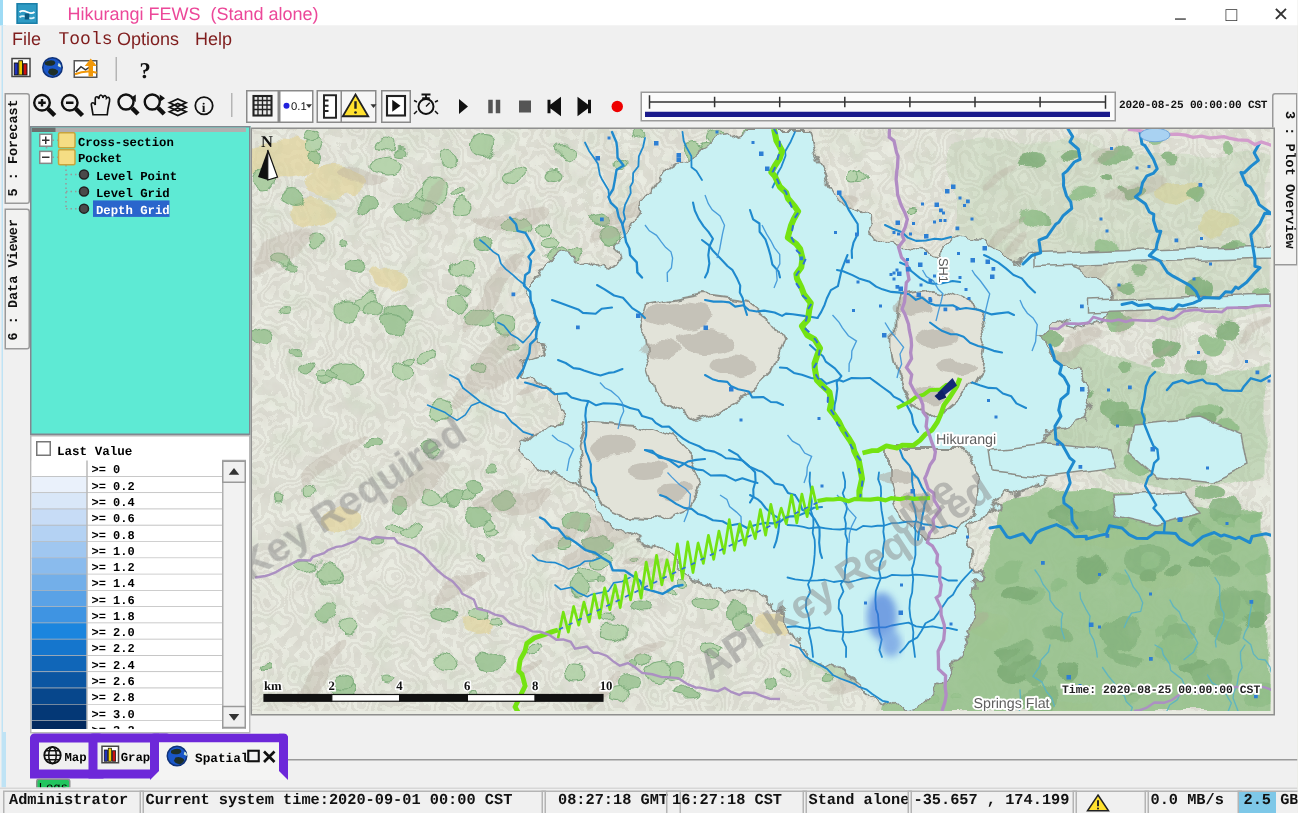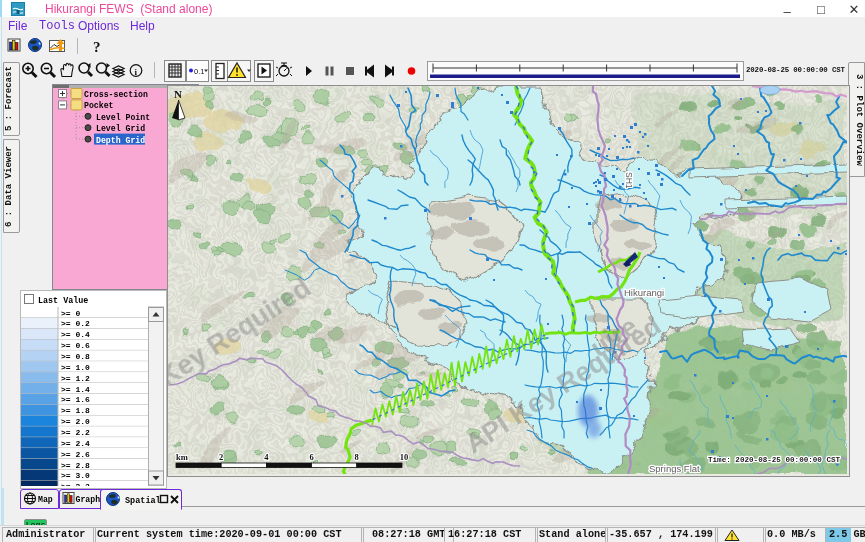--- a/index.html
+++ b/index.html
@@ -6,40 +6,40 @@
   body{width:865px;height:542px;overflow:hidden;position:relative;
        font-family:"Liberation Sans",sans-serif;background:#f0f0f0;}
   .abs{position:absolute;}
   
   #titlebar{left:0;top:0;width:865px;height:17px;background:#ffffff;border-left:2px solid #9edbf5;}
   #appicon{left:9px;top:2px;width:12px;height:12px;background:#2e9bc4;border:1px solid #1b7fa8;}
   #title-text{left:27px;top:2px;font-size:12px;color:#ec4899;margin-left:16px;}
   .winbtn{top:0px;width:14px;height:14px;color:#333;font-size:13px;text-align:center;line-height:14px;}
   
   #menubar{left:2px;top:17px;width:863px;height:19px;background:#f0f0f0;}
-  .menuitem{position:absolute;top:2px;font-size:12px;color:#6d28d9;}
+  .menuitem{position:absolute;top:2px;font-size:12px;color:#7f1d1d;}
   
   #toolbar1{left:2px;top:36px;width:863px;height:22px;background:#f0f0f0;}
   
   #toolbar2{left:18px;top:58px;width:847px;height:26px;background:#f0f0f0;}
   
   #lstrip{left:2px;top:58px;width:16px;height:430px;background:#f0f0f0;}
   .vtab{position:absolute;background:#f2f2f1;border:1px solid #9a9a9a;border-radius:2px 0 0 2px;
         font-family:"Liberation Mono",monospace;font-size:9px;font-weight:bold;color:#111;
         writing-mode:vertical-rl;transform:rotate(180deg);text-align:center;letter-spacing:0px;}
   
-  #treepanel{left:20px;top:84px;width:145px;height:204px;background:#f9a8d4;border:1px solid #828790;margin-left:32px;}
+  #treepanel{left:20px;top:84px;width:145px;height:204px;background:#5eead4;border:1px solid #828790;}
   #legendpanel{left:20px;top:290px;width:145px;height:197px;background:#fff;border:1px solid #b9b9b9;}
   
   #rstrip{left:847px;top:58px;width:18px;height:430px;background:#f0f0f0;}
   
   #mapbox{left:167px;top:85px;width:681px;height:390px;background:#e9ebe2;border:1px solid #8f8f8f;}
   
   #tabsrow{left:20px;top:489px;width:845px;height:19px;}
-  .btab{position:absolute;top:0;height:18px;background:#f0f0f0;border:1px solid #6d28d9;border-radius:3px 3px 0 0;
+  .btab{position:absolute;top:0;height:18px;background:#f0f0f0;border:6px solid #6d28d9;border-radius:3px 3px 0 0;
         font-family:"Liberation Mono",monospace;font-size:9.5px;font-weight:bold;}
   #logsbtn{left:24px;top:519px;width:21px;height:12px;background:#22c55e;border:1px solid #8f8f8f;border-radius:2px;
         font-family:"Liberation Mono",monospace;font-size:8.2px;font-weight:normal;text-align:center;line-height:12px;}
   
   #statusbar{left:0px;top:525px;width:865px;height:17px;background:#f0f0f0;border-top:1px solid #d7d7d7;}
   .seg{position:absolute;top:1px;height:14px;border:1px solid #b4b4b4;font-family:"Liberation Mono",monospace;
        font-size:10.2px;font-weight:bold;color:#111;padding-left:3px;line-height:14px;white-space:nowrap;overflow:hidden;}
 </style>
 </head>
 <body>

